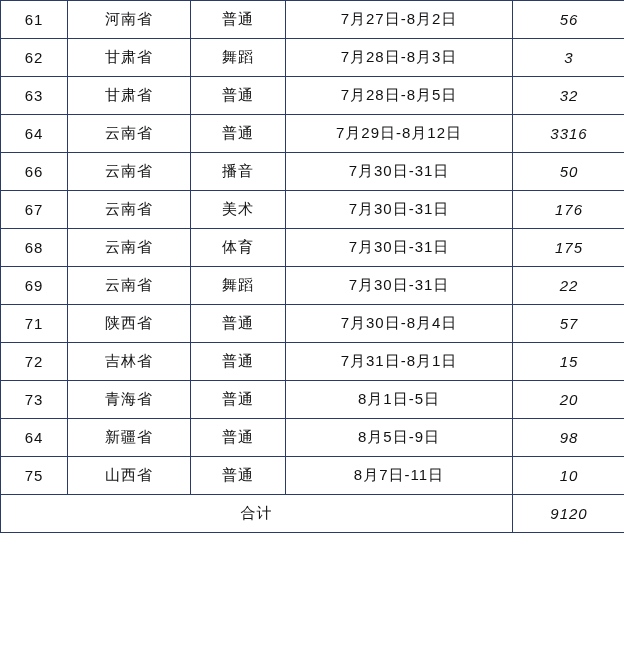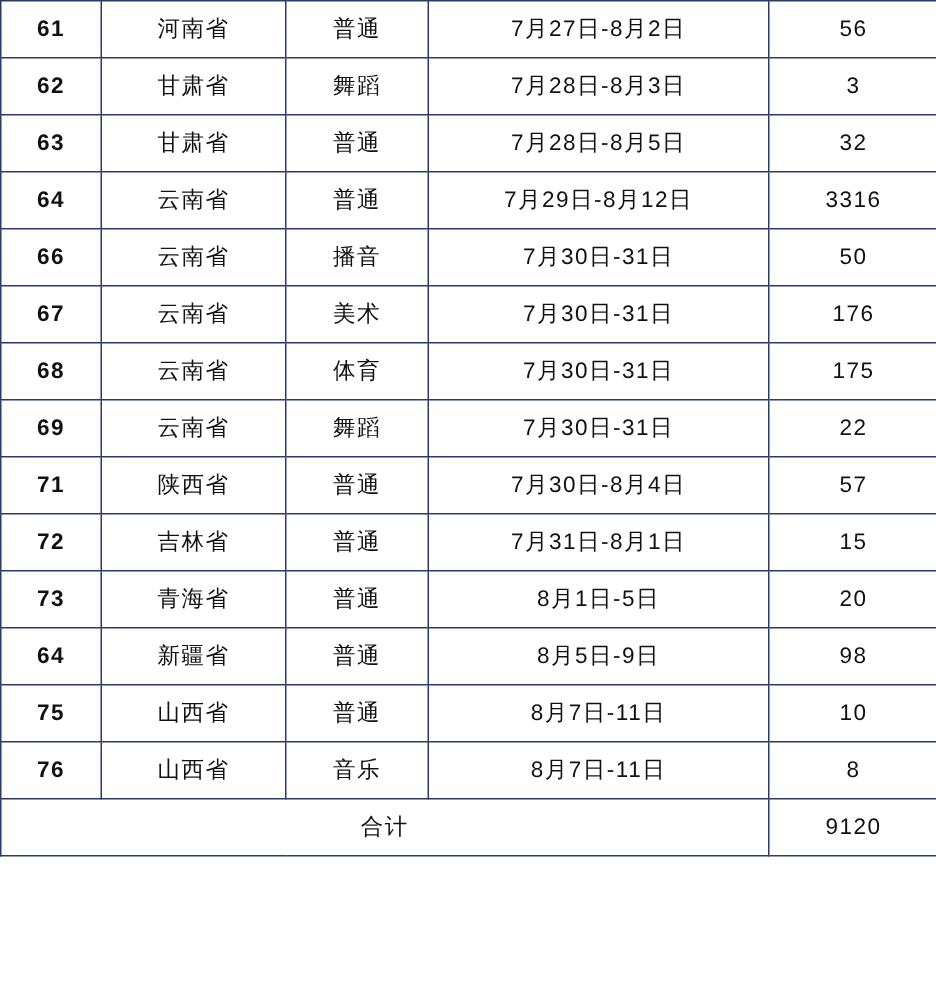--- a/index.html
+++ b/index.html
@@ -30,25 +30,25 @@
     border: 1px solid #2b3a66;
     text-align: center;
     vertical-align: middle;
     font-size: 15px;
     height: 37px;
     padding: 0 2px;
     color: #111111;
     letter-spacing: 1px;
     white-space: nowrap;
   }
-  td.col-no      { width: 62px; font-weight: bold; }
+  td.col-no      { width: 62px; }
   td.col-region  { width: 118px; letter-spacing: 3px; }
   td.col-type    { width: 90px; letter-spacing: 3px; }
   td.col-date    { width: 222px; letter-spacing: 0.5px; }
-  td.col-count   { width: 108px; letter-spacing: 0; }
+  td.col-count   { width: 108px; letter-spacing: 0; font-style: italic; }
   td.total-label {
     letter-spacing: 4px;
   }
 </style>
 </head>
 <body>
 
 <div id="sheet">
   <table class="data-table">
     <tbody>
@@ -137,25 +137,18 @@
         <td class="col-count">98</td>
       </tr>
       <tr>
         <td class="col-no">75</td>
         <td class="col-region">山西省</td>
         <td class="col-type">普通</td>
         <td class="col-date">8月7日-11日</td>
         <td class="col-count">10</td>
       </tr>
       <tr>
-        <td class="col-no">76</td>
-        <td class="col-region">山西省</td>
-        <td class="col-type">音乐</td>
-        <td class="col-date">8月7日-11日</td>
-        <td class="col-count">8</td>
-      </tr>
-      <tr>
         <td class="total-label" colspan="4">合计</td>
         <td class="col-count">9120</td>
       </tr>
     </tbody>
   </table>
 </div>
 
 </body></html>

